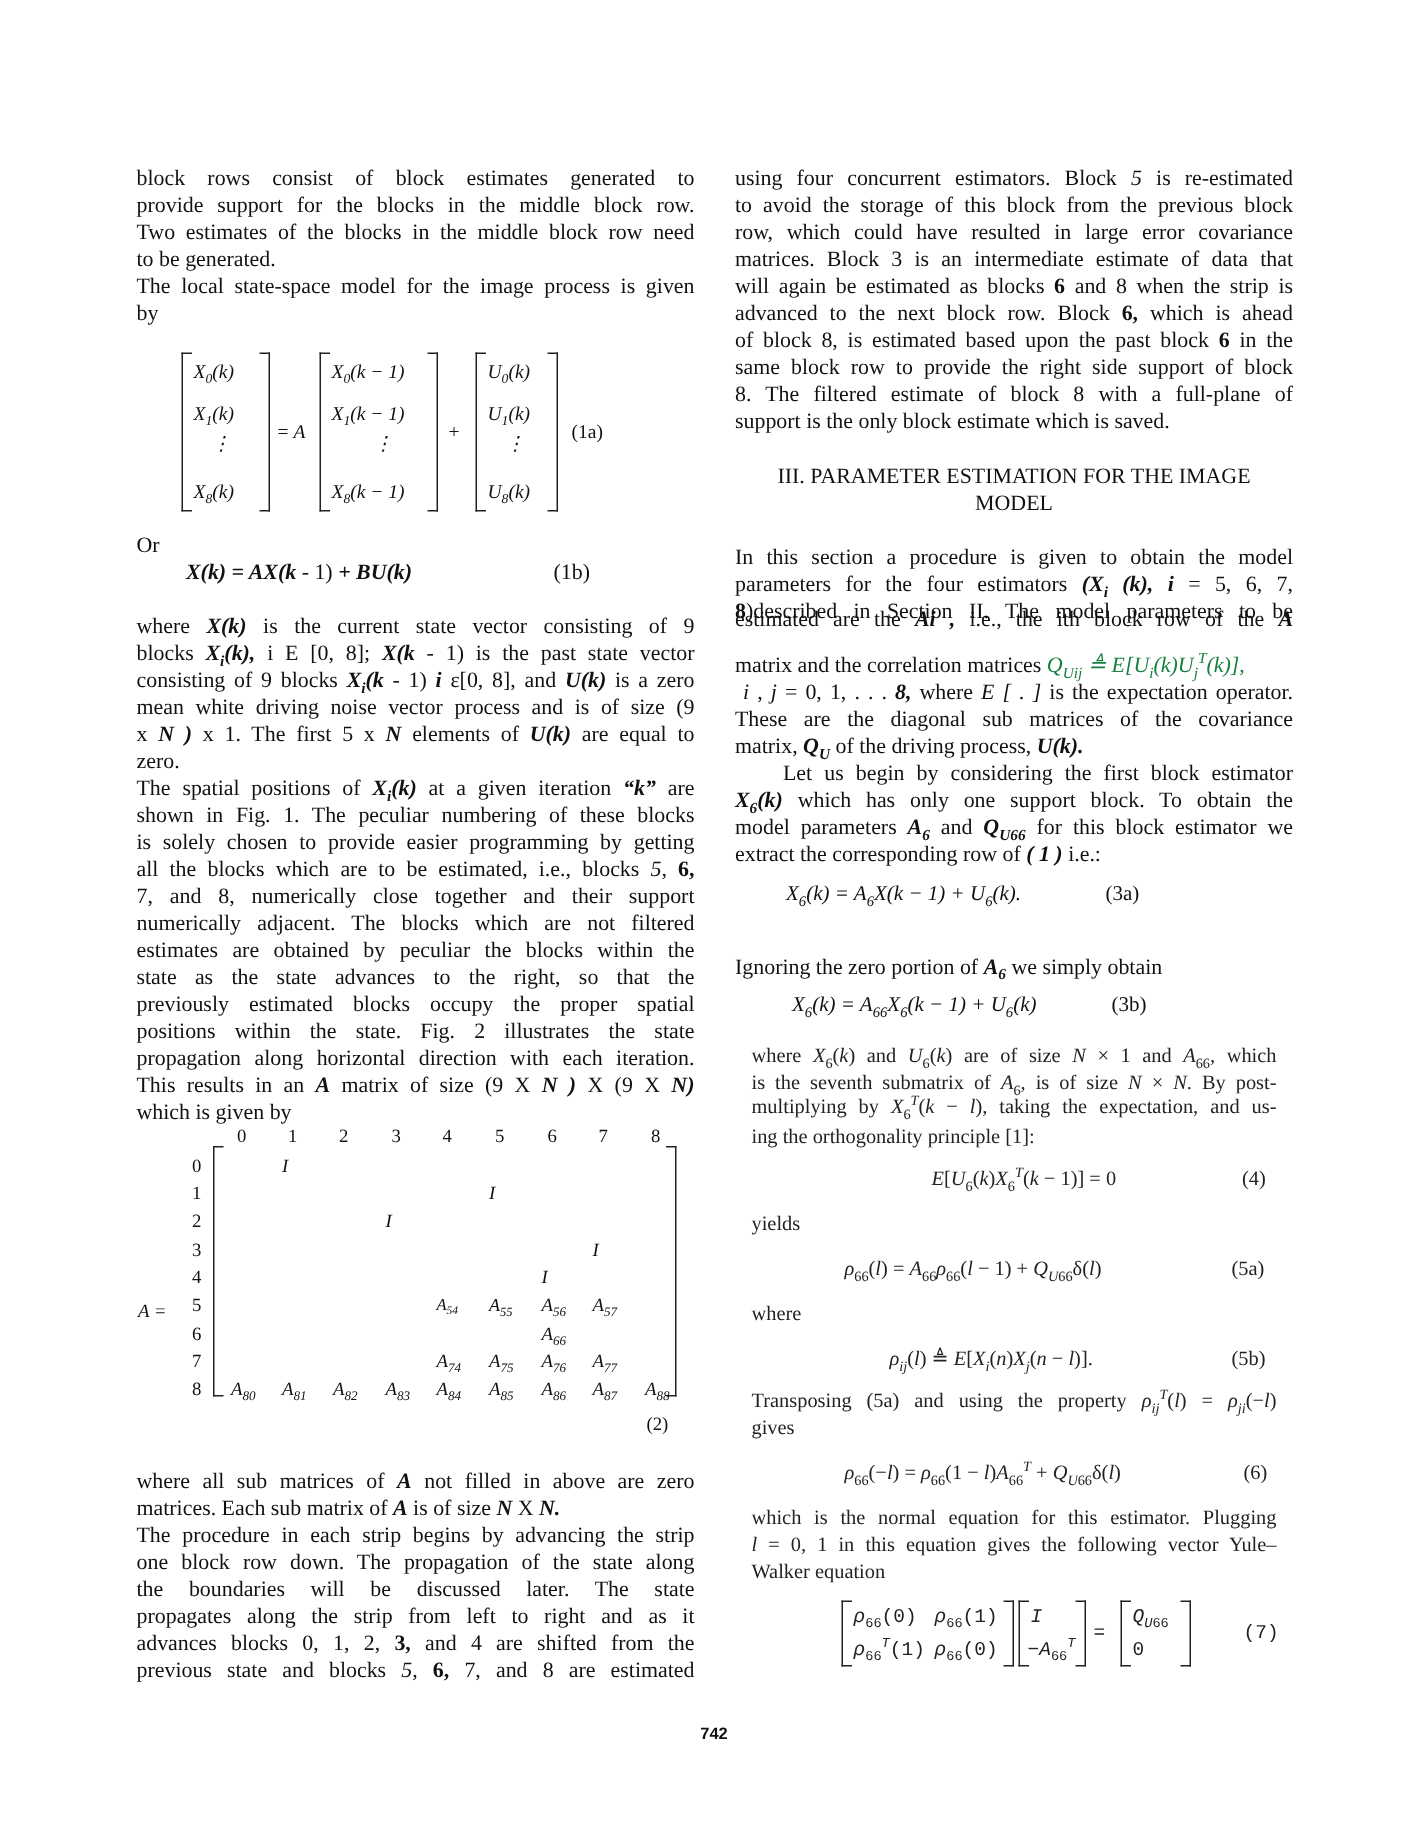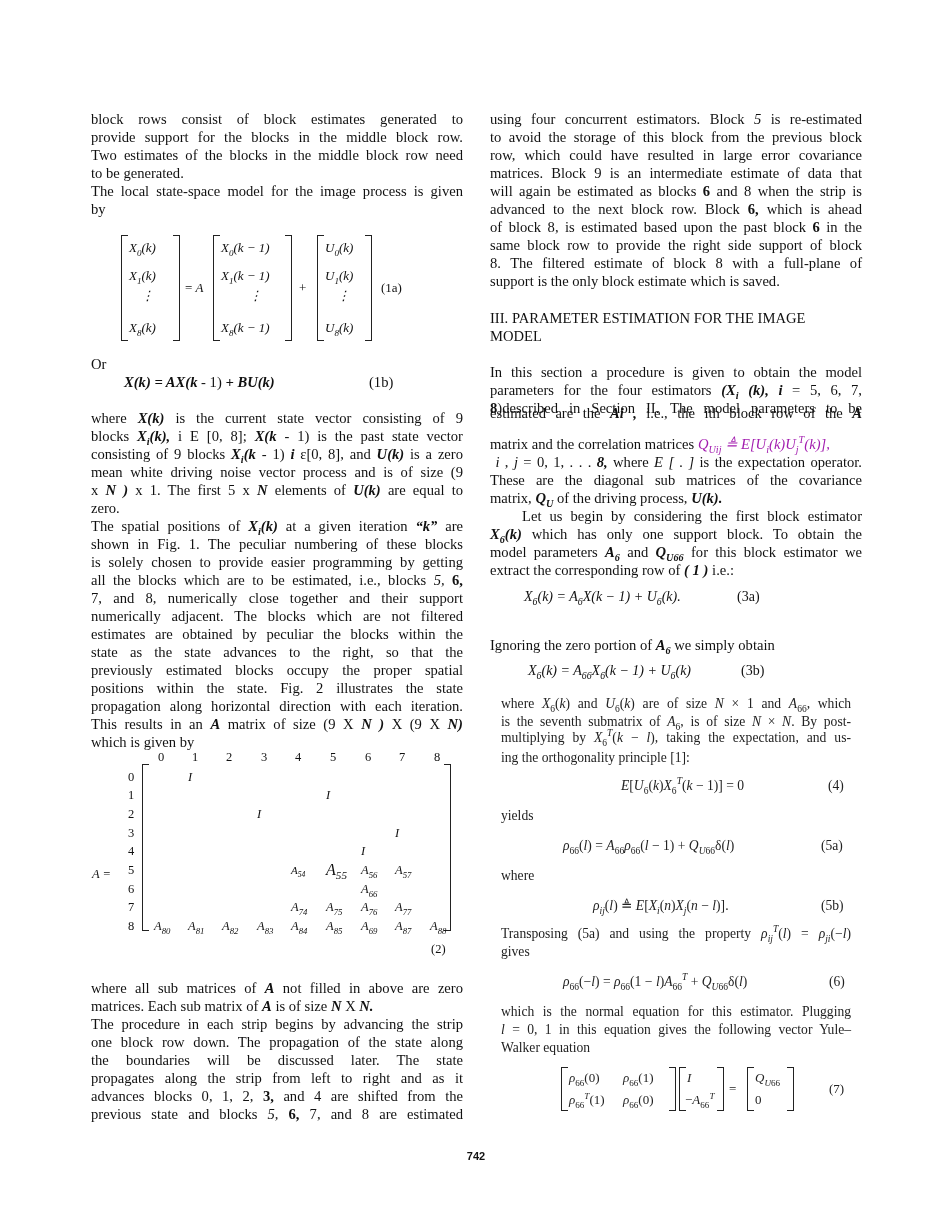--- a/index.html
+++ b/index.html
@@ -3,21 +3,21 @@
 <meta charset="utf-8">
 <style>
   html, body { margin: 0; padding: 0; background: #ffffff; }
   body { width: 952px; height: 1232px; position: relative; overflow: hidden;
          font-family: "Liberation Serif", "DejaVu Serif", serif; color: #111; }
   .col { position: absolute; width: 372px; font-size: 14.6px; line-height: 18px; }
   .col-left { left: 91px; top: 110px; }
   .col-right { left: 490px; top: 110px; }
   .ln { position: absolute; left: 0; width: 372px; white-space: nowrap; }
   .ln.j { text-align: justify; text-align-last: justify; }
-  .ln.c { }
+  .ln.c { text-align: center; }
   .eq { position: absolute; white-space: nowrap; font-family: "Liberation Serif", serif; }
   .it { font-style: italic; }
   .bi { font-weight: bold; font-style: italic; }
   sub, sup { font-size: 70%; line-height: 0; }
   .mat { position: absolute; }
   .brk { position: absolute; border: 1.3px solid #222; }
   .brk.l { border-right: none; width: 6px; }
   .brk.r { border-left: none; width: 6px; }
   .cell { position: absolute; font-style: italic; font-size: 13px; white-space: nowrap; }
   .idx { position: absolute; font-size: 12.5px; }
@@ -115,35 +115,35 @@
         <div class="idx" style="left: 42px; top: 150px;">7</div>
         <div class="idx" style="left: 42px; top: 169px;">8</div>
       </div>
     <div id="eq2-cells">
         <div class="cell" style="left: 102px; top: 20px; font-size: 12.5px;">I</div>
         <div class="cell" style="left: 240px; top: 38px; font-size: 12.5px;">I</div>
         <div class="cell" style="left: 171px; top: 57px; font-size: 12.5px;">I</div>
         <div class="cell" style="left: 309px; top: 76px; font-size: 12.5px;">I</div>
         <div class="cell" style="left: 275px; top: 94px; font-size: 12.5px;">I</div>
         <div class="cell" style="left: 205px; top: 113px; font-size: 11px;">A<sub>54</sub></div>
-        <div class="cell" style="left: 240px; top: 113px; font-size: 16px;">A<sub>55</sub></div>
+        <div class="cell" style="left: 240px; top: 113px; font-size: 12px;">A<sub>55</sub></div>
         <div class="cell" style="left: 275px; top: 113px; font-size: 12.5px;">A<sub>56</sub></div>
         <div class="cell" style="left: 309px; top: 113px; font-size: 12.5px;">A<sub>57</sub></div>
         <div class="cell" style="left: 275px; top: 132px; font-size: 12.5px;">A<sub>66</sub></div>
         <div class="cell" style="left: 205px; top: 150px; font-size: 12.5px;">A<sub>74</sub></div>
         <div class="cell" style="left: 240px; top: 150px; font-size: 12.5px;">A<sub>75</sub></div>
         <div class="cell" style="left: 275px; top: 150px; font-size: 12.5px;">A<sub>76</sub></div>
         <div class="cell" style="left: 309px; top: 150px; font-size: 12.5px;">A<sub>77</sub></div>
         <div class="cell" style="left: 68px; top: 169px; font-size: 12.5px;">A<sub>80</sub></div>
         <div class="cell" style="left: 102px; top: 169px; font-size: 12.5px;">A<sub>81</sub></div>
         <div class="cell" style="left: 136px; top: 169px; font-size: 12.5px;">A<sub>82</sub></div>
         <div class="cell" style="left: 171px; top: 169px; font-size: 12.5px;">A<sub>83</sub></div>
         <div class="cell" style="left: 205px; top: 169px; font-size: 12.5px;">A<sub>84</sub></div>
         <div class="cell" style="left: 240px; top: 169px; font-size: 12.5px;">A<sub>85</sub></div>
-        <div class="cell" style="left: 275px; top: 169px; font-size: 12.5px;">A<sub>69</sub></div>
+        <div class="cell" style="left: 275px; top: 169px; font-size: 12.5px;">A<sub>86</sub></div>
         <div class="cell" style="left: 309px; top: 169px; font-size: 12.5px;">A<sub>87</sub></div>
         <div class="cell" style="left: 344px; top: 169px; font-size: 12.5px;">A<sub>88</sub></div>
       </div>
     <div class="idx" style="left:345px; top:192px;">(2)</div>
   </div>
 
   <div class="ln j" style="top:869px">where all sub matrices of <b><i>A</i></b> not filled in above are zero</div>
   <div class="ln" style="top:887px">matrices. Each sub matrix of <b><i>A</i></b> is of size <b><i>N</i></b> X <b><i>N.</i></b></div>
 
   <div class="ln j" style="top:905px">The procedure in each strip begins by advancing the strip</div>
@@ -151,36 +151,36 @@
   <div class="ln j" style="top:941px">the boundaries will be discussed later. The state</div>
   <div class="ln j" style="top:959px">propagates along the strip from left to right and as it</div>
   <div class="ln j" style="top:977px">advances blocks 0, 1, 2, <b>3,</b> and 4 are shifted from the</div>
   <div class="ln j" style="top:995px">previous state and blocks <i>5,</i> <b>6,</b> 7, and 8 are estimated</div>
 </div>
 
 <div class="col col-right">
   <div class="ln j" style="top:0px">using four concurrent estimators. Block <i>5</i> is re-estimated</div>
   <div class="ln j" style="top:18px">to avoid the storage of this block from the previous block</div>
   <div class="ln j" style="top:36px">row, which could have resulted in large error covariance</div>
-  <div class="ln j" style="top:54px">matrices. Block 9 is an intermediate estimate of data that</div>
+  <div class="ln j" style="top:54px">matrices. Block 3 is an intermediate estimate of data that</div>
   <div class="ln j" style="top:72px">will again be estimated as blocks <b>6</b> and 8 when the strip is</div>
   <div class="ln j" style="top:90px">advanced to the next block row. Block <b>6,</b> which is ahead</div>
   <div class="ln j" style="top:108px">of block 8, is estimated based upon the past block <b>6</b> in the</div>
   <div class="ln j" style="top:126px">same block row to provide the right side support of block</div>
   <div class="ln j" style="top:144px">8. The filtered estimate of block 8 with a full-plane of</div>
   <div class="ln" style="top:162px">support is the only block estimate which is saved.</div>
 
   <div class="ln c" style="top:199px">III. PARAMETER ESTIMATION FOR THE IMAGE</div>
   <div class="ln c" style="top:217px">MODEL</div>
 
   <div class="ln j" style="top:253px">In this section a procedure is given to obtain the model</div>
   <div class="ln j" style="top:271px">parameters for the four estimators <b><i>(X<sub>i</sub> (k), i</i></b> = 5, 6, 7,</div>
   <div class="ln j" style="top:289px"><b>8</b>)described in Section II. The model parameters to be</div>
   <div class="ln j" style="top:294px">estimated are the <b><i>Ai ,</i></b> i.e., the ith block row of the <b><i>A</i></b></div>
-  <div class="ln" style="top:325px">matrix and the correlation matrices <span style="color:#a21caf; font-style:italic;">Q<sub>Uij</sub> ≜ E[U<sub>i</sub>(k)U<sub>j</sub><sup>T</sup>(k)],</span></div>
+  <div class="ln" style="top:325px">matrix and the correlation matrices <span style="color:#15803d; font-style:italic;">Q<sub>Uij</sub> ≜ E[U<sub>i</sub>(k)U<sub>j</sub><sup>T</sup>(k)],</span></div>
   <div class="ln j" style="top:343px">&nbsp;<i>i</i> , <i>j</i> = 0, 1, . . . <b><i>8,</i></b> where <i>E [ . ]</i> is the expectation operator.</div>
   <div class="ln j" style="top:361px">These are the diagonal sub matrices of the covariance</div>
   <div class="ln" style="top:379px">matrix, <b><i>Q<sub>U</sub></i></b> of the driving process, <b><i>U(k).</i></b></div>
 
   <div class="ln j" style="top:397px; left:32px; width:340px;">Let us begin by considering the first block estimator</div>
   <div class="ln j" style="top:415px"><b><i>X<sub>6</sub>(k)</i></b> which has only one support block. To obtain the</div>
   <div class="ln j" style="top:433px">model parameters <b><i>A<sub>6</sub></i></b> and <b><i>Q<sub>U66</sub></i></b> for this block estimator we</div>
   <div class="ln" style="top:451px">extract the corresponding row of <b><i>( 1 )</i></b> i.e.:</div>
 
   <div class="eq it" style="left:34px; top:478px; font-size:14px;">X<sub>6</sub>(k) = A<sub>6</sub>X(k − 1) + U<sub>6</sub>(k).</div>
@@ -213,21 +213,21 @@
     <div style="position:absolute; top:230px; width:350px; white-space:nowrap; text-align:justify; text-align-last:justify;">Transposing (5a) and using the property <i>ρ</i><sub><i>ij</i></sub><sup><i>T</i></sup>(<i>l</i>) = <i>ρ</i><sub><i>ji</i></sub>(−<i>l</i>)</div>
     <div style="position:absolute; top:248px;">gives</div>
 
     <div class="eq" style="left:62px; top:278px;"><i>ρ</i><sub>66</sub>(−<i>l</i>) = <i>ρ</i><sub>66</sub>(1 − <i>l</i>)<i>A</i><sub>66</sub><sup><i>T</i></sup> + <i>Q</i><sub><i>U</i>66</sub>δ(<i>l</i>)</div>
     <div class="eq" style="left:328px; top:278px;">(6)</div>
 
     <div style="position:absolute; top:308px; width:350px; white-space:nowrap; text-align:justify; text-align-last:justify;">which is the normal equation for this estimator. Plugging</div>
     <div style="position:absolute; top:326px; width:350px; white-space:nowrap; text-align:justify; text-align-last:justify;"><i>l</i> = 0, 1 in this equation gives the following vector Yule–</div>
     <div style="position:absolute; top:344px;">Walker equation</div>
 
-    <div class="mat" style="left:60px; top:372px; width:290px; height:50px;">
+    <div class="mat" style="left:60px; top:372px; width:290px; height:50px;font-family:Liberation Mono, monospace;">
       <div class="brk l" style="left:0; top:0; height:42px;"></div>
       <div class="cell" style="left:8px; top:2px; font-style:normal;"><i>ρ</i><sub>66</sub>(0)</div>
       <div class="cell" style="left:62px; top:2px; font-style:normal;"><i>ρ</i><sub>66</sub>(1)</div>
       <div class="cell" style="left:8px; top:24px; font-style:normal;"><i>ρ</i><sub>66</sub><sup><i>T</i></sup>(1)</div>
       <div class="cell" style="left:62px; top:24px; font-style:normal;"><i>ρ</i><sub>66</sub>(0)</div>
       <div class="brk r" style="left:108px; top:0; height:42px;"></div>
 
       <div class="brk l" style="left:118px; top:0; height:42px;"></div>
       <div class="cell" style="left:126px; top:2px;">I</div>
       <div class="cell" style="left:124px; top:24px; font-style:normal;">−<i>A</i><sub>66</sub><sup><i>T</i></sup></div>

